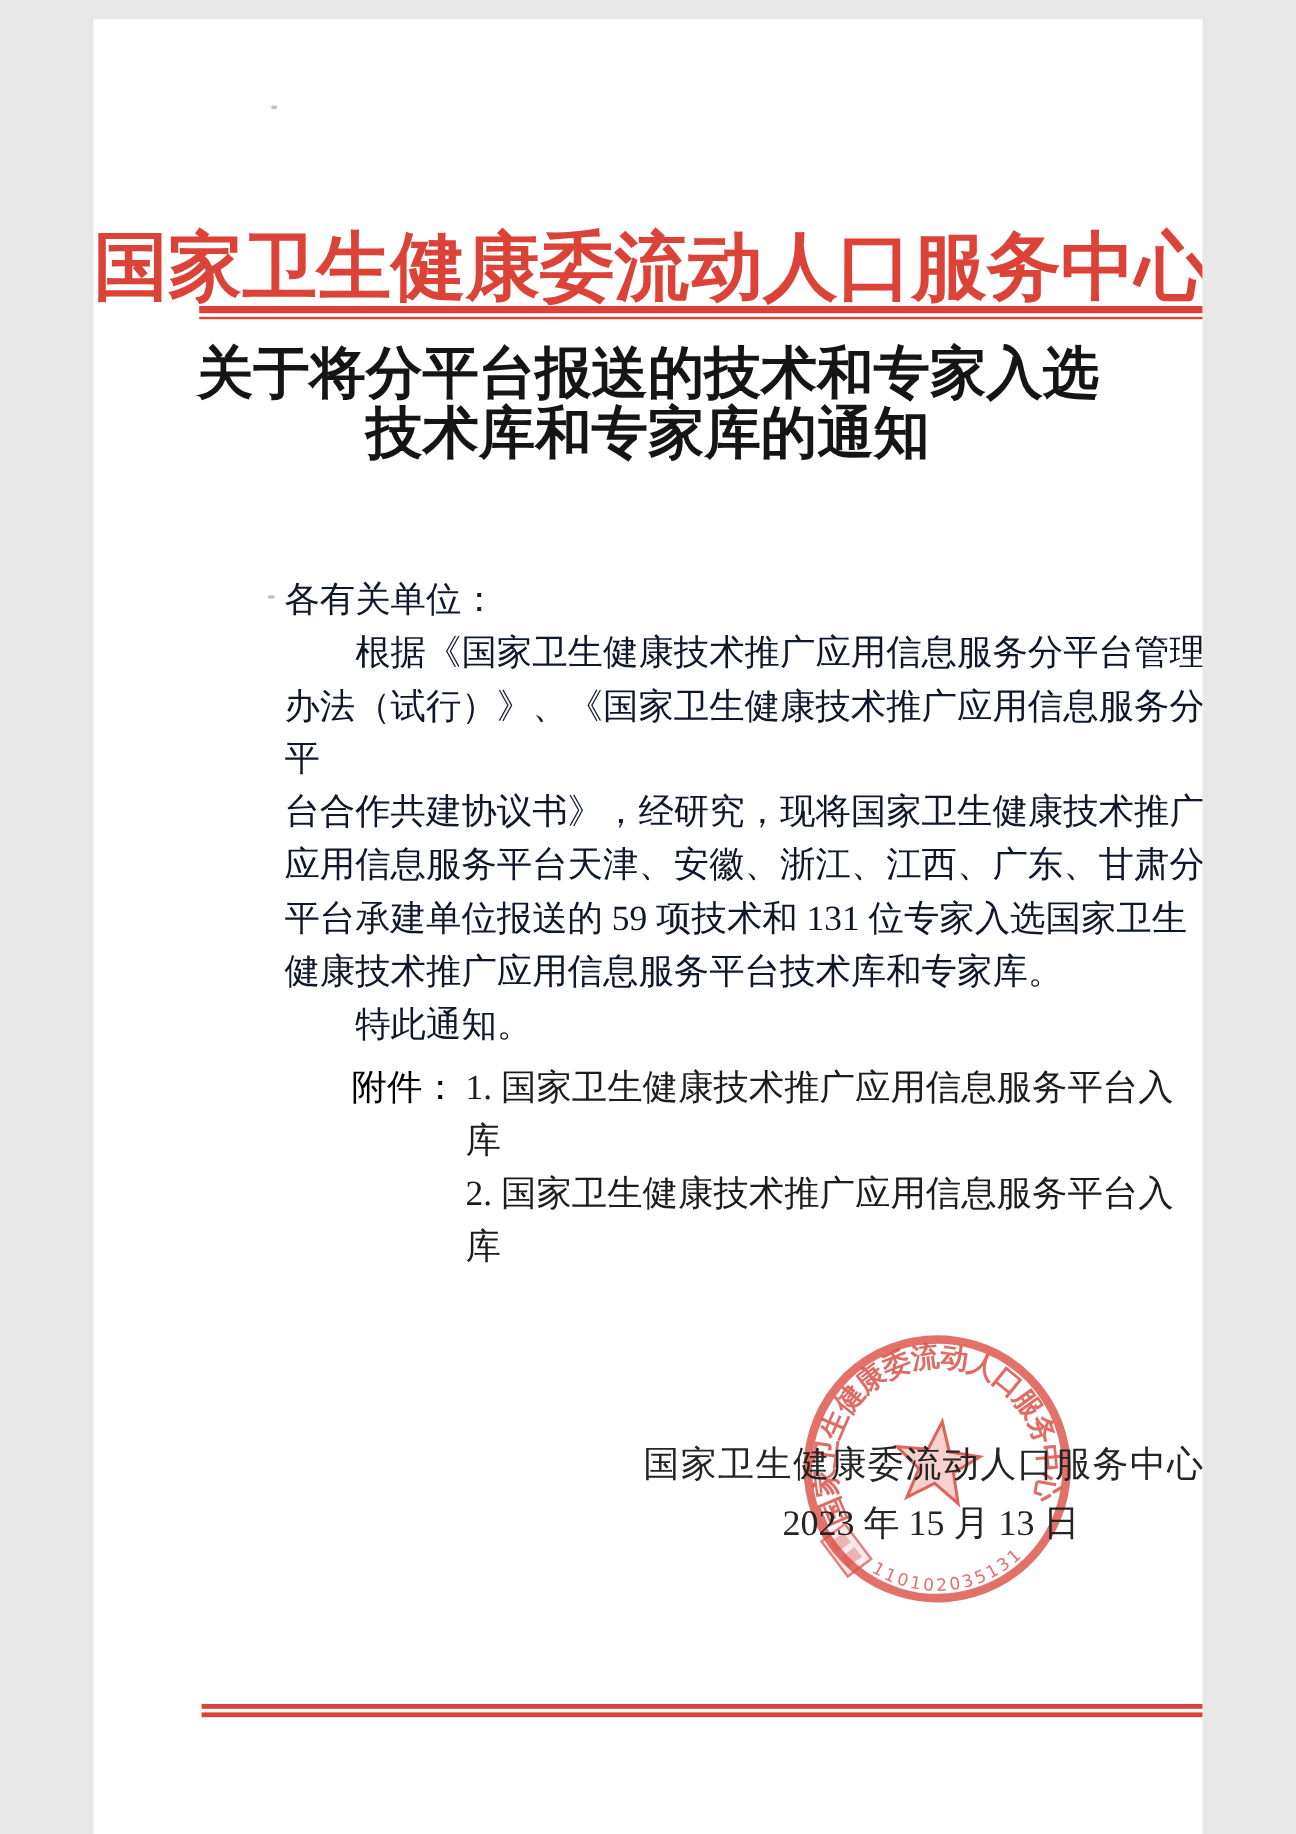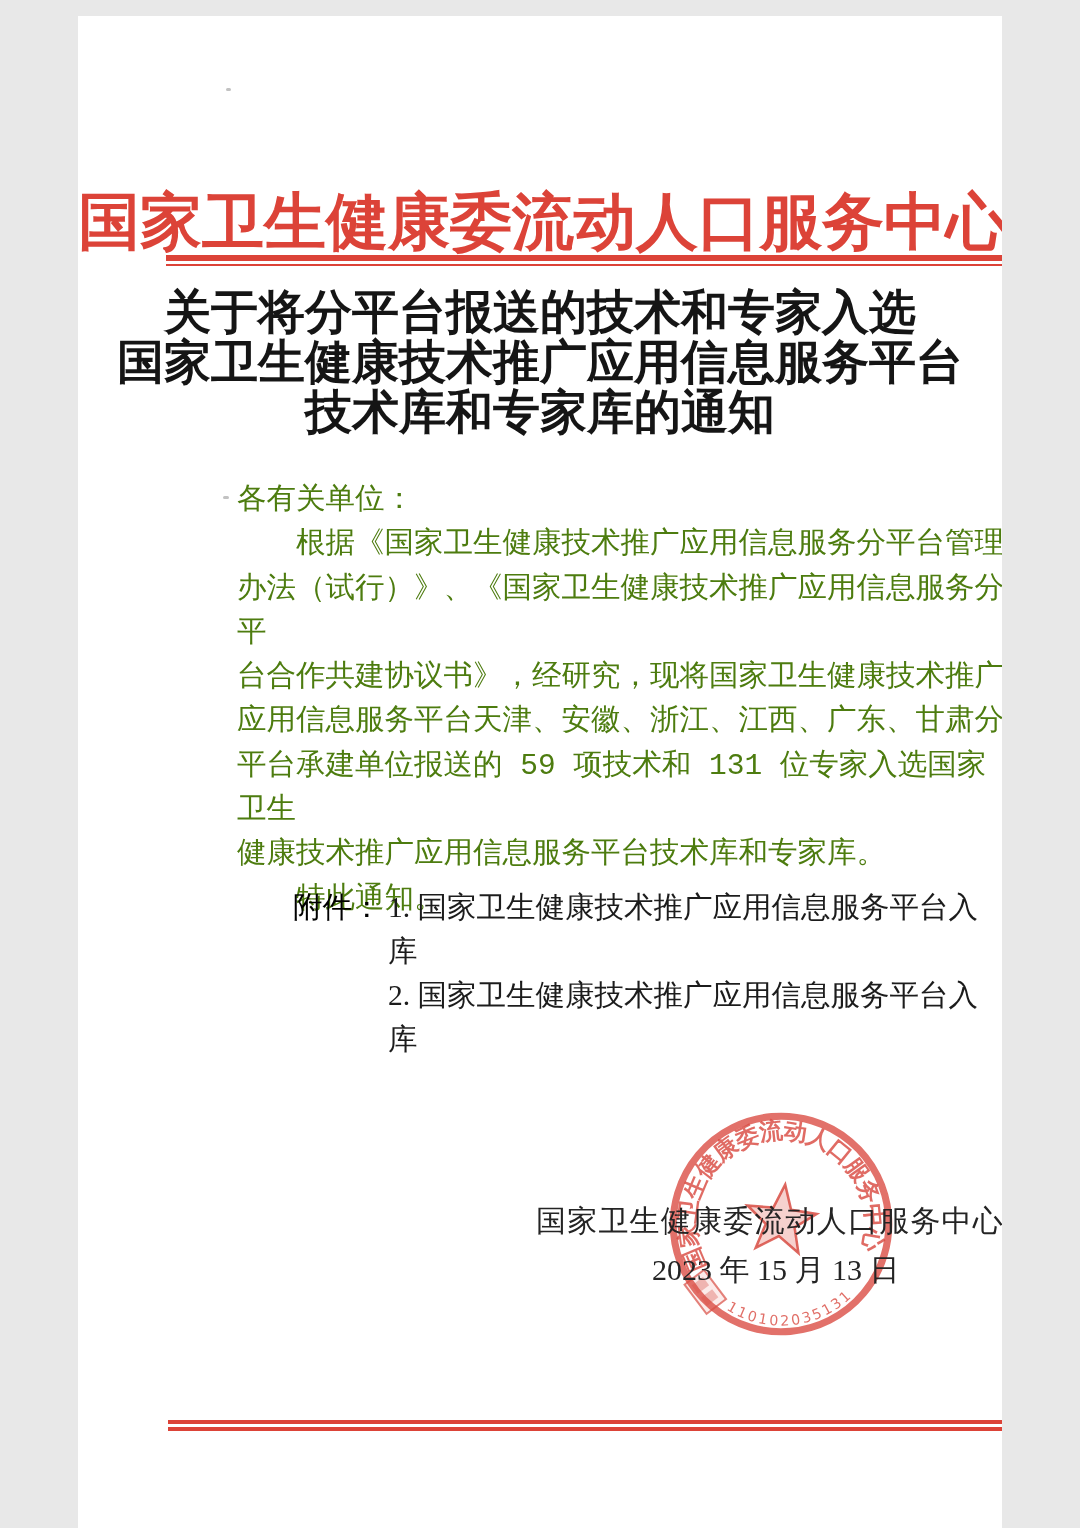--- a/index.html
+++ b/index.html
@@ -29,23 +29,22 @@
   .doc-title {
     position:absolute; left:0; top:271px; width:100%;
     text-align:center;
     font-size:47px; font-weight:bold; color:#151515;
     line-height:50px;
   }
   
   .body-block {
     position:absolute; left:159px; top:462px; width:778px;
     font-size:29.5px; line-height:44.3px;
-    color:#4d7c0f;
+    color:#0f172a;
     z-index:3;
-    font-family:Liberation Mono, monospace;
   }
   .indent { text-indent:2em; }
   
   .attach-label {
     position:absolute; left:215px; top:869px;
     font-size:29.5px; line-height:44px; color:#000000; z-index:3;
   }
   .attach-items {
     position:absolute; left:310px; top:869px;
     font-size:29.5px; line-height:44px; color:#1c1c1c; z-index:3;
@@ -81,21 +80,20 @@
 
   <div class="speck speck-1"></div>
   <div class="speck speck-2"></div>
 
   <div class="letterhead">国家卫生健康委流动人口服务中心</div>
   <div class="rule rule-top-thick"></div>
   <div class="rule rule-top-thin"></div>
 
   <div class="doc-title">
     <div>关于将分平台报送的技术和专家入选</div>
-    <div>国家卫生健康技术推广应用信息服务平台</div>
     <div>技术库和专家库的通知</div>
   </div>
 
   <div class="body-block">
     <div>各有关单位：</div>
     <div class="indent">根据《国家卫生健康技术推广应用信息服务分平台管理</div>
     <div>办法（试行）》、《国家卫生健康技术推广应用信息服务分平</div>
     <div>台合作共建协议书》，经研究，现将国家卫生健康技术推广</div>
     <div>应用信息服务平台天津、安徽、浙江、江西、广东、甘肃分</div>
     <div>平台承建单位报送的 59 项技术和 131 位专家入选国家卫生</div>

